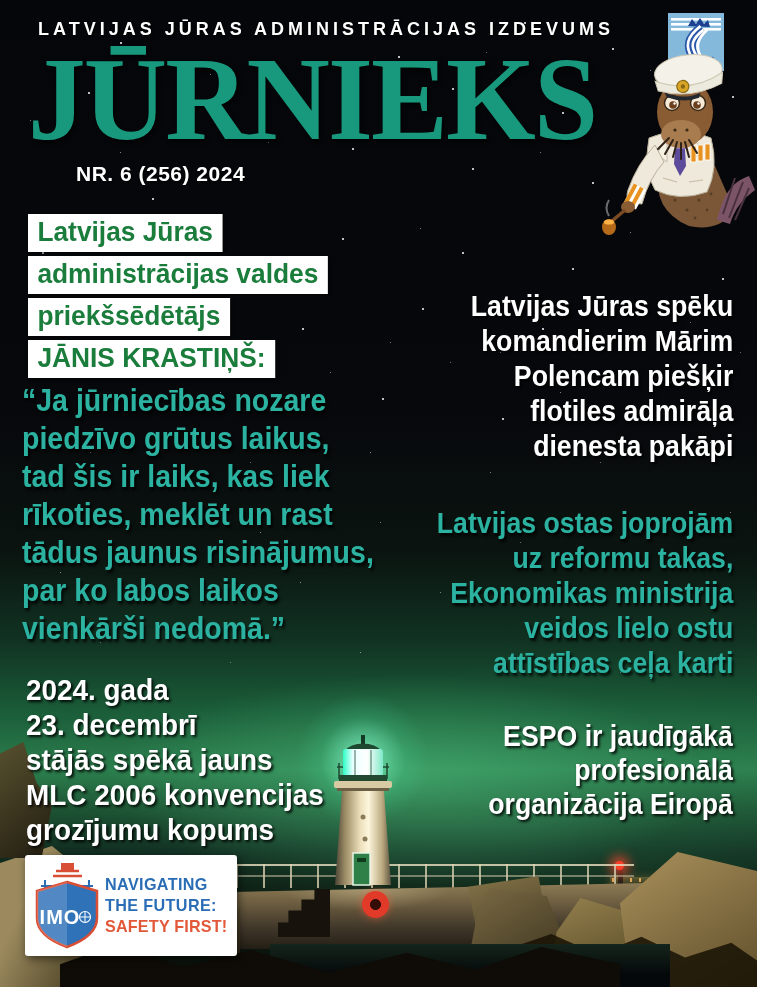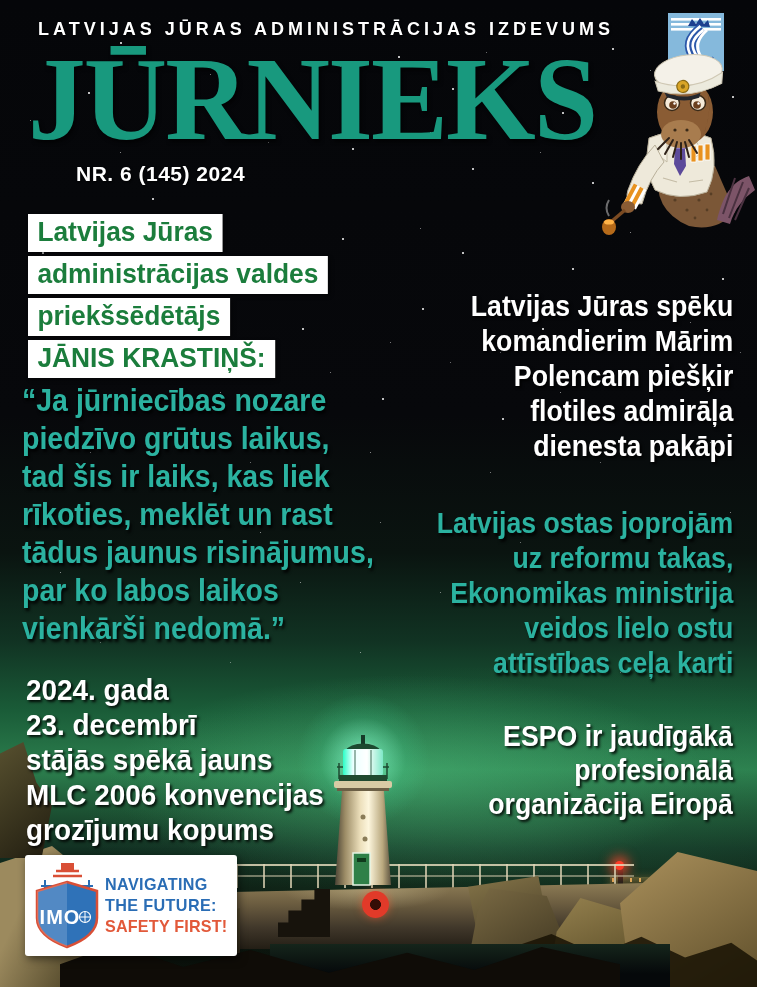--- a/index.html
+++ b/index.html
@@ -220,21 +220,21 @@
     <rect x="3" y="15" width="50" height="2.6" fill="#fff"></rect>
     <path d="M20,13 L24,6 L28,11 L32,5 L36,11 L40,7 L42,14 Z" fill="#1c3f8f"></path>
     <path d="M34,15 C21,25 19,33 27,45" stroke="#2a56a8" stroke-width="11" fill="none"></path>
     <path d="M34,15 C21,25 19,33 27,45" stroke="#ffffff" stroke-width="7.5" fill="none"></path>
     <path d="M34,15 C21,25 19,33 27,45" stroke="#2a56a8" stroke-width="2.2" fill="none"></path>
     <path d="M39,17 C29,26 27,34 33,44" stroke="#ffffff" stroke-width="3" fill="none"></path>
     <path d="M11,44 Q28,55 45,44 L45,49 Q28,60 11,49 Z" fill="#fff" stroke="#2a56a8" stroke-width="1"></path>
   </svg>
 
   <div class="abs title">JŪRNIEKS</div>
-  <div class="abs issue">NR. 6 (145) 2024</div>
+  <div class="abs issue">NR. 6 (256) 2024</div>
 
   <div class="abs kicker">
     <span class="box">Latvijas Jūras</span>
     <span class="box">administrācijas valdes</span>
     <span class="box">priekšsēdētājs</span>
     <span class="box">JĀNIS KRASTIŅŠ:</span>
   </div>
 
   <div class="abs quote">
     <div>“Ja jūrniecības nozare</div>

